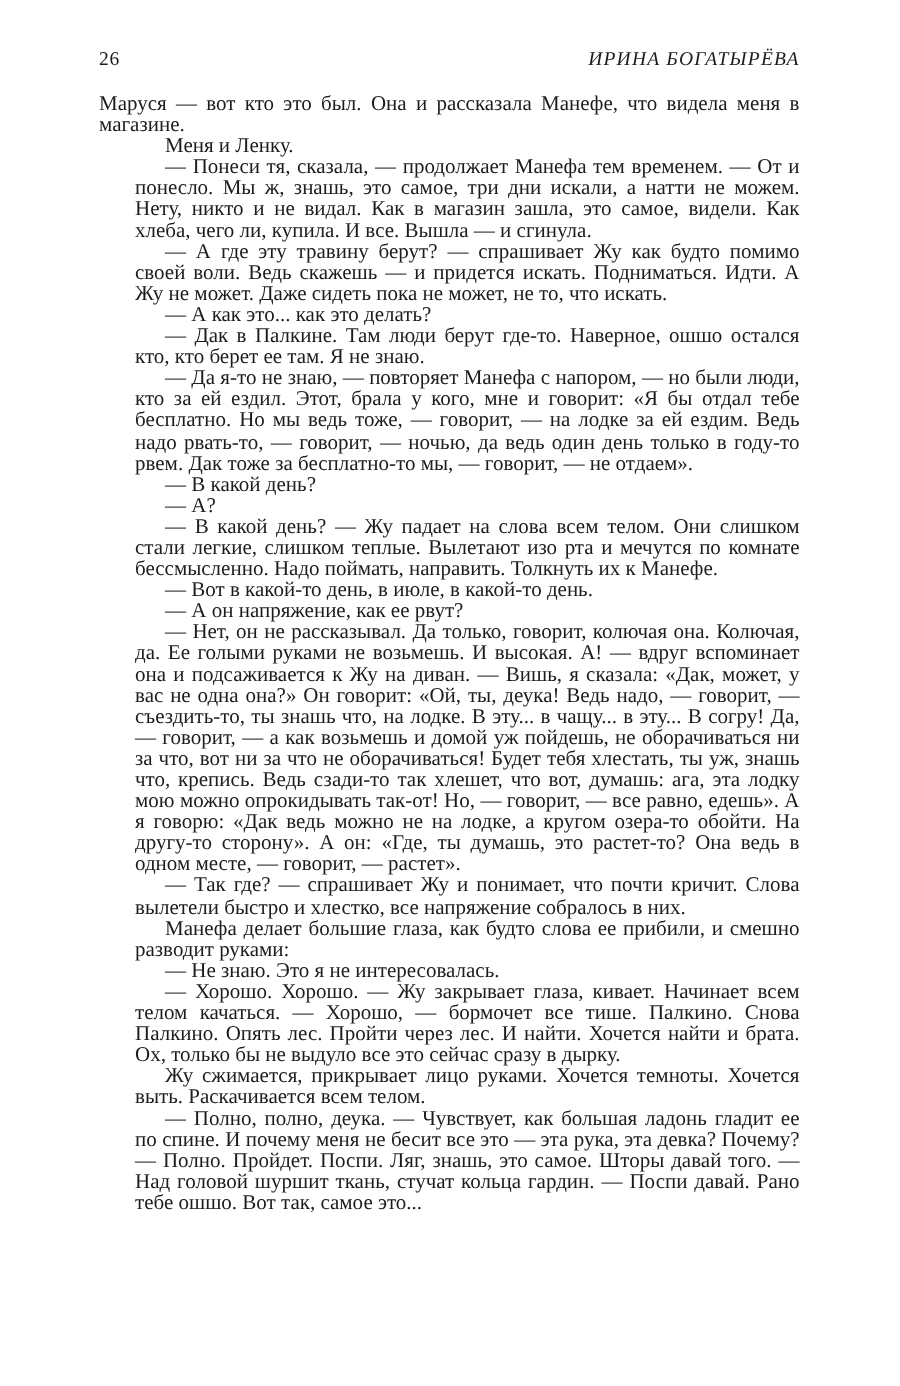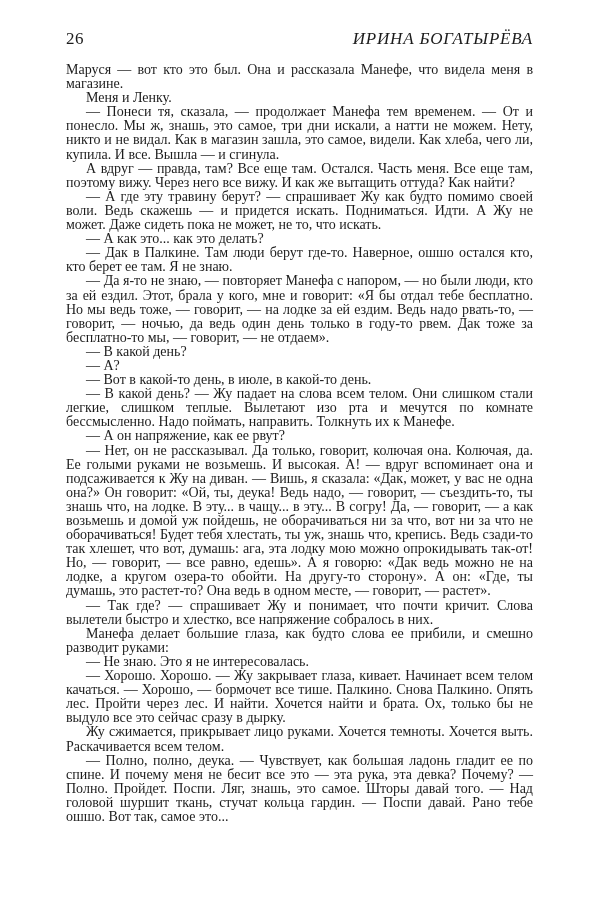--- a/index.html
+++ b/index.html
@@ -17,21 +17,21 @@
     overflow: hidden;
   }
   .pagehead {
     position: absolute;
     top: 31px;
     left: 66px;
     width: 467px;
     display: flex;
     justify-content: space-between;
     align-items: baseline;
-    font-size: 17px;
+    font-size: 13px;
     line-height: 15px;
   }
   .pagenum {
     letter-spacing: 0.5px;
   }
   .running {
     letter-spacing: 0.8px;
     font-style: italic;
   }
   .bodytext {
@@ -42,43 +42,43 @@
     font-size: 14px;
     line-height: 14.1px;
     text-align: justify;
   }
   .para {
     margin: 0;
     padding: 0;
   }
   .para.indent {
     text-indent: 20px;
+    margin-left: 24px;
   }
 </style>
 </head>
 <body>
 
 <div class="page" style="--page-bg: #ffffff; --text-color: #1c1c1c;">
   <header class="pagehead">
     <span class="pagenum">26</span>
     <span class="running">ИРИНА БОГАТЫРЁВА</span>
   </header>
   <main class="bodytext">
       <p class="para">Маруся — вот кто это был. Она и рассказала Манефе, что видела меня в магазине.</p>
       <p class="para indent">Меня и Ленку.</p>
       <p class="para indent">— Понеси тя, сказала, — продолжает Манефа тем временем. — От и понесло. Мы ж, знашь, это самое, три дни искали, а натти не можем. Нету, никто и не видал. Как в магазин зашла, это самое, видели. Как хлеба, чего ли, купила. И все. Вышла — и сгинула.</p>
-      <p class="para indent">А вдруг — правда, там? Все еще там. Остался. Часть меня. Все еще там, поэтому вижу. Через него все вижу. И как же вытащить оттуда? Как найти?</p>
       <p class="para indent">— А где эту травину берут? — спрашивает Жу как будто помимо своей воли. Ведь скажешь — и придется искать. Подниматься. Идти. А Жу не может. Даже сидеть пока не может, не то, что искать.</p>
       <p class="para indent">— А как это... как это делать?</p>
       <p class="para indent">— Дак в Палкине. Там люди берут где-то. Наверное, ошшо остался кто, кто берет ее там. Я не знаю.</p>
       <p class="para indent">— Да я-то не знаю, — повторяет Манефа с напором, — но были люди, кто за ей ездил. Этот, брала у кого, мне и говорит: «Я бы отдал тебе бесплатно. Но мы ведь тоже, — говорит, — на лодке за ей ездим. Ведь надо рвать-то, — говорит, — ночью, да ведь один день только в году-то рвем. Дак тоже за бесплатно-то мы, — говорит, — не отдаем».</p>
       <p class="para indent">— В какой день?</p>
       <p class="para indent">— А?</p>
+      <p class="para indent">— В какой день? — Жу падает на слова всем телом. Они слишком стали легкие, слишком теплые. Вылетают изо рта и мечутся по комнате бессмысленно. Надо поймать, направить. Толкнуть их к Манефе.</p>
       <p class="para indent">— Вот в какой-то день, в июле, в какой-то день.</p>
-      <p class="para indent">— В какой день? — Жу падает на слова всем телом. Они слишком стали легкие, слишком теплые. Вылетают изо рта и мечутся по комнате бессмысленно. Надо поймать, направить. Толкнуть их к Манефе.</p>
       <p class="para indent">— А он напряжение, как ее рвут?</p>
       <p class="para indent">— Нет, он не рассказывал. Да только, говорит, колючая она. Колючая, да. Ее голыми руками не возьмешь. И высокая. А! — вдруг вспоминает она и подсаживается к Жу на диван. — Вишь, я сказала: «Дак, может, у вас не одна она?» Он говорит: «Ой, ты, деука! Ведь надо, — говорит, — съездить-то, ты знашь что, на лодке. В эту... в чащу... в эту... В согру! Да, — говорит, — а как возьмешь и домой уж пойдешь, не оборачиваться ни за что, вот ни за что не оборачиваться! Будет тебя хлестать, ты уж, знашь что, крепись. Ведь сзади-то так хлешет, что вот, думашь: ага, эта лодку мою можно опрокидывать так-от! Но, — говорит, — все равно, едешь». А я говорю: «Дак ведь можно не на лодке, а кругом озера-то обойти. На другу-то сторону». А он: «Где, ты думашь, это растет-то? Она ведь в одном месте, — говорит, — растет».</p>
       <p class="para indent">— Так где? — спрашивает Жу и понимает, что почти кричит. Слова вылетели быстро и хлестко, все напряжение собралось в них.</p>
       <p class="para indent">Манефа делает большие глаза, как будто слова ее прибили, и смешно разводит руками:</p>
       <p class="para indent">— Не знаю. Это я не интересовалась.</p>
       <p class="para indent">— Хорошо. Хорошо. — Жу закрывает глаза, кивает. Начинает всем телом качаться. — Хорошо, — бормочет все тише. Палкино. Снова Палкино. Опять лес. Пройти через лес. И найти. Хочется найти и брата. Ох, только бы не выдуло все это сейчас сразу в дырку.</p>
       <p class="para indent">Жу сжимается, прикрывает лицо руками. Хочется темноты. Хочется выть. Раскачивается всем телом.</p>
       <p class="para indent">— Полно, полно, деука. — Чувствует, как большая ладонь гладит ее по спине. И почему меня не бесит все это — эта рука, эта девка? Почему? — Полно. Пройдет. Поспи. Ляг, знашь, это самое. Шторы давай того. — Над головой шуршит ткань, стучат кольца гардин. — Поспи давай. Рано тебе ошшо. Вот так, самое это...</p>
     </main>
 </div>

